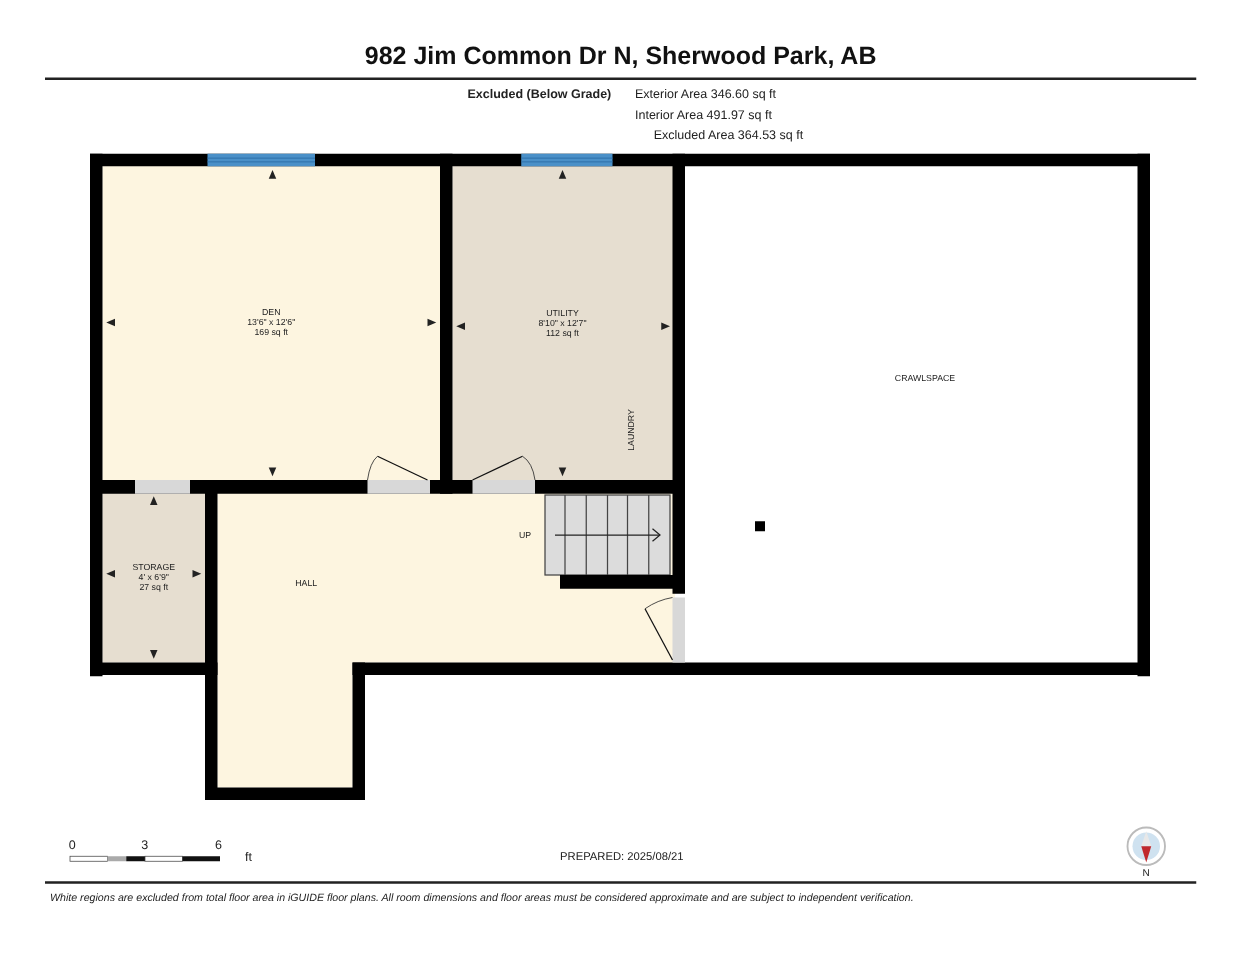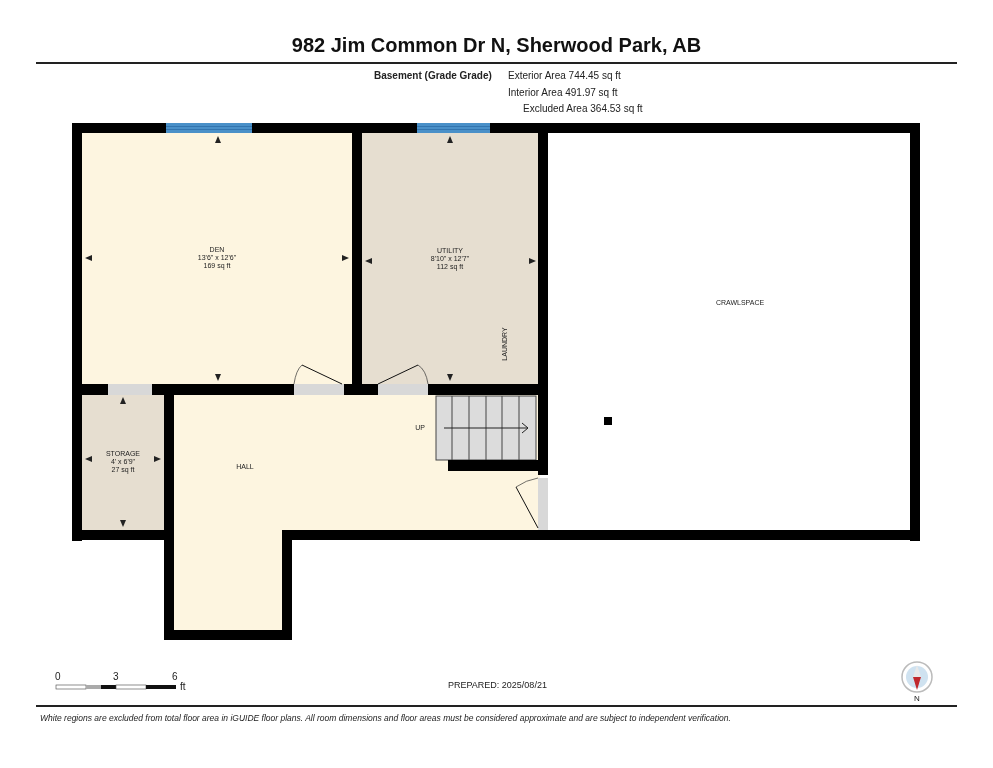--- a/index.html
+++ b/index.html
@@ -14,22 +14,22 @@
     .prepared { position:absolute; left:448px; top:680px; font-size:9px; }
     .disclaimer { position:absolute; left:40px; top:713px; font-size:8.5px;font-style:italic; }
     .north { position:absolute; left:914px; top:694px; font-size:8px; }
   </style>
 </head>
 <body>
 
 <div class="title">982 Jim Common Dr N, Sherwood Park, AB</div>
 <div class="rule" style="top:62px;"></div>
 
-<div class="floor-label">Basement (Grade Grade)</div>
-<div class="area-line" style="top:70px;">Exterior Area 744.45 sq ft</div>
+<div class="floor-label">Excluded (Below Grade)</div>
+<div class="area-line" style="top:70px;">Exterior Area 346.60 sq ft</div>
 <div class="area-line" style="top:87px;text-align:right;">Interior Area 491.97 sq ft</div>
 <div class="area-line" style="top:103px;padding-left:15px;">Excluded Area 364.53 sq ft</div>
 
 <svg class="plan" width="993" height="768" viewBox="0 0 993 768">
 
   <rect x="82" y="132" width="270" height="252" fill="#fdf5e0"></rect>
   <rect x="362" y="132" width="178" height="252" fill="#e6ded0"></rect>
   <rect x="82" y="394" width="82" height="136" fill="#e6ded0"></rect>
   <path d="M174 394 H540 V530 H282 V630 H174 Z" fill="#fdf5e0"></path>
   <rect x="548" y="132" width="362" height="398" fill="#ffffff"></rect>
@@ -129,17 +129,17 @@
     <polygon points="917,665 913,677 921,677" fill="#e8e8e8"></polygon>
     <polygon points="913,677 921,677 917,690" fill="#c0282c"></polygon>
   </g>
 
   <rect x="36" y="705" width="921" height="2" fill="#222"></rect>
 </svg>
 
 <div class="scale-txt" style="left:55px;top:671px;">0</div>
 <div class="scale-txt" style="left:113px;top:671px;">3</div>
 <div class="scale-txt" style="left:172px;top:671px;">6</div>
-<div class="scale-txt" style="left:180px;top:681px;">ft</div>
+<div class="scale-txt" style="left:196px;top:681px;">ft</div>
 
 <div class="prepared">PREPARED: 2025/08/21</div>
 <div class="north">N</div>
 <div class="disclaimer">White regions are excluded from total floor area in iGUIDE floor plans. All room dimensions and floor areas must be considered approximate and are subject to independent verification.</div>
 
 </body></html>

